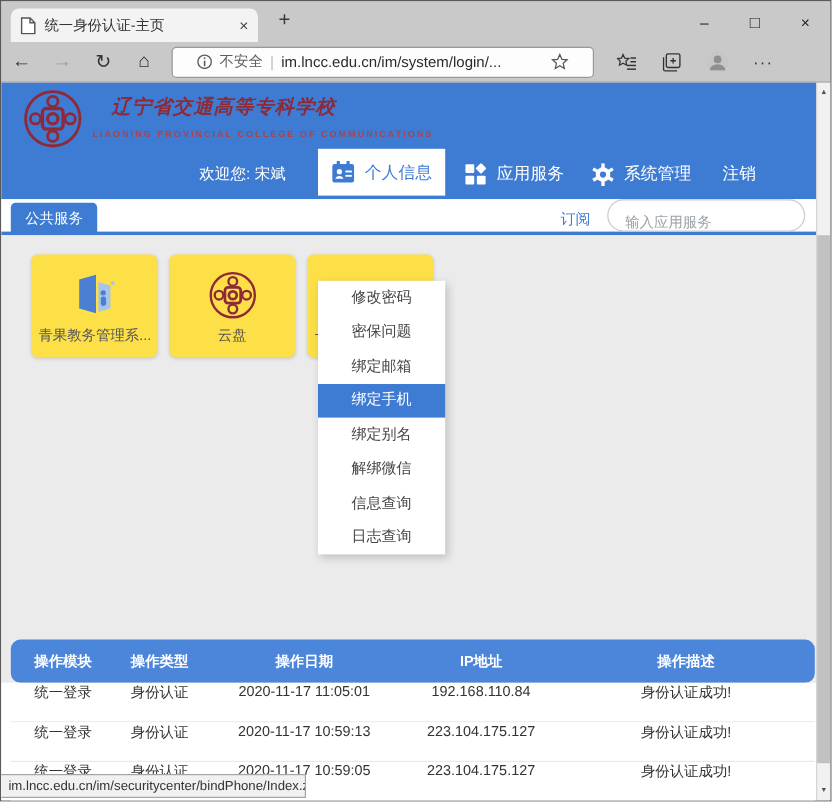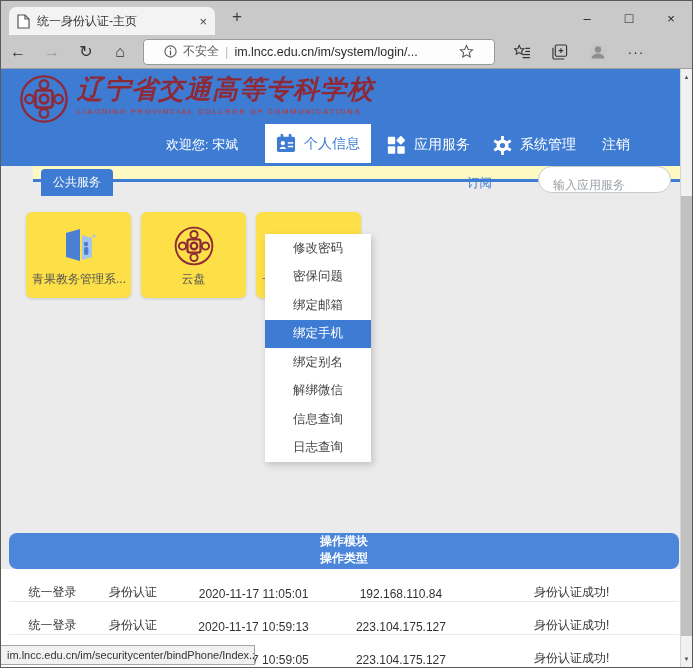--- a/index.html
+++ b/index.html
@@ -32,51 +32,51 @@
   .page-scrollbar { position:absolute; top:0; right:0; bottom:0; width:12px; background:#f1f1f1; border-left:1px solid #d5d5d5; z-index:30; }
   .sb-btn { position:absolute; left:0; width:11px; height:16px; font-size:6px; color:#505050; display:flex; align-items:center; justify-content:center; }
   .sb-up { top:0; }
   .sb-down { bottom:0; }
   .sb-thumb { position:absolute; left:0; top:127px; width:11px; height:440px; background:#c1c1c1; }
   .page-inner { position:absolute; top:0; left:0; right:12px; bottom:0; }
 
   .bluehead { position:absolute; top:0; left:0; right:0; height:97px; background:#3e7cd3; }
   .seal { position:absolute; left:18px; top:5px; }
   .nameblock { position:absolute; left:76px; top:4px; }
-  .school-zh { font-family:"DejaVu Serif","Liberation Serif",serif; font-weight:bold; font-style:italic; font-size:26px; line-height:32px; color:#8e2a38; letter-spacing:1px; }
+  .school-zh { font-family:"DejaVu Serif","Liberation Serif",serif; font-weight:bold; font-style:italic; font-size:16px; line-height:32px; color:#8e2a38; letter-spacing:1px;margin-left:16px; }
   .school-en { font-size:7.5px; font-weight:bold; letter-spacing:1.7px; color:#a34653; margin-top:2px; }
 
   .navrow { position:absolute; left:0; right:0; bottom:0; height:42px; display:flex; align-items:center; }
   .welcome { position:absolute; left:165px; top:0; height:42px; display:flex; align-items:center; color:#fff; font-size:13px; }
   .nav-item { position:absolute; top:0; height:42px; display:flex; align-items:center; gap:8px; color:#fff; font-size:14px; }
   .nav-item .ni-label { white-space:nowrap; }
   .nav-item.active { left:264px; width:106px; height:39px; background:#fff; color:#3e7cd3; justify-content:center; }
   .ni-apps { left:386px; }
   .ni-system { left:492px; }
   .ni-logout { left:601px; }
 
-  .tabbar { position:absolute; top:97px; left:0; right:0; height:16px; background:#fef9c3; border-bottom:3px solid #3e7cd3;margin-left:32px; }
+  .tabbar { position:absolute; top:97px; left:0; right:0; height:30px; background:#ffffff; border-bottom:3px solid #3e7cd3; }
   .svc-tab { position:absolute; left:8px; top:3px; width:72px; height:27px; background:#3e7cd3; color:#fff; font-size:12px; text-align:center; line-height:27px; border-radius:4px 4px 0 0; }
   .subscribe { position:absolute; right:188px; top:9px; color:#3e7cd3; font-size:12.5px; }
   .search-pill { position:absolute; left:505px; right:9px; top:0; height:27px; background:#fff; border:1px solid #c9c9c9; border-radius:14px; display:flex; align-items:flex-end; padding:0 8px 0 14px; z-index:3; }
   .search-pill input { border:none; outline:none; flex:1; font-size:12px; color:#333; background:transparent; font-family:inherit; }
   .search-pill input::placeholder { color:#9aa0a6; }
 
   .content { position:absolute; top:127px; left:0; right:0; bottom:0; background:#ebebeb; overflow:hidden; }
   .tile { position:absolute; top:16px; width:105px; height:86px; background:#fde047; border-radius:6px; box-shadow:0 1px 3px rgba(0,0,0,.14); }
   .tile-1 { left:25px; } .tile-2 { left:140px; } .tile-3 { left:255px; }
   .tile-icon { position:absolute; top:12px; left:0; right:0; height:44px; display:flex; align-items:center; justify-content:center; }
   .tile-label { position:absolute; bottom:10px; left:6px; right:6px; font-size:12px; color:#555; text-align:center; white-space:nowrap; overflow:hidden; }
   .tile-3 .tile-label { text-align:left; }
 
   .white-bottom { position:absolute; left:0; right:0; top:373px; bottom:0; background:#fff; }
-  .log-head { position:absolute; left:8px; top:337px; width:670px; height:36px; background:#4c86da; border-radius:8px; display:flex; align-items:center;flex-direction:column; }
+  .log-head { position:absolute; left:8px; top:337px; width:670px; height:36px; background:#4c86da; border-radius:8px; display:flex; align-items:center; }
   .log-head .hc { color:#fff; font-size:12px; font-weight:bold; text-align:center; }
   .log-rows { position:absolute; left:8px; top:373px; width:670px; }
-  .log-row { display:flex; align-items:flex-end; height:33px; border-bottom:1px solid #e9e9e9; background:#fff; }
+  .log-row { display:flex; align-items:flex-start; height:33px; border-bottom:1px solid #e9e9e9; background:#fff; }
   .log-row .rc { font-size:12px; color:#333; text-align:center; }
   .c0 { width:13%; } .c1 { width:11%; } .c2 { width:25%; } .c3 { width:19%; } .c4 { width:32%; }
 
   .dropdown { position:absolute; left:264px; top:165px; width:106px; background:#fff; box-shadow:2px 3px 7px rgba(0,0,0,.18); z-index:6; }
   .dd-item { height:28.5px; display:flex; align-items:center; justify-content:center; font-size:12.5px; color:#444; }
   .dd-item.active { background:#3e7cd3; color:#fff; }
 
   .status-tooltip { position:absolute; left:0; bottom:2px; height:20px; width:254px; background:#f1f1f1; border:1px solid #a5a5a5; border-left:none; font-size:11px; color:#333; display:flex; align-items:center; padding:0 6px; z-index:12; white-space:nowrap; overflow:hidden; }
 </style>
 </head>

